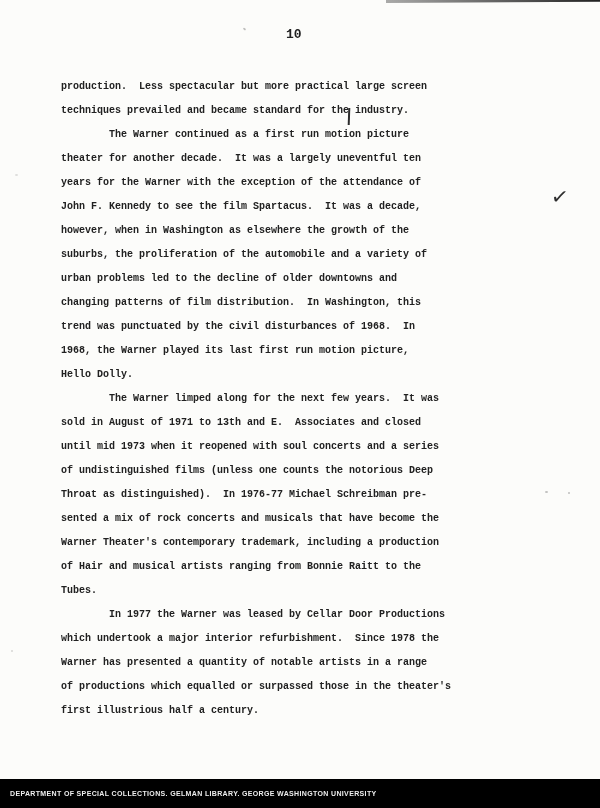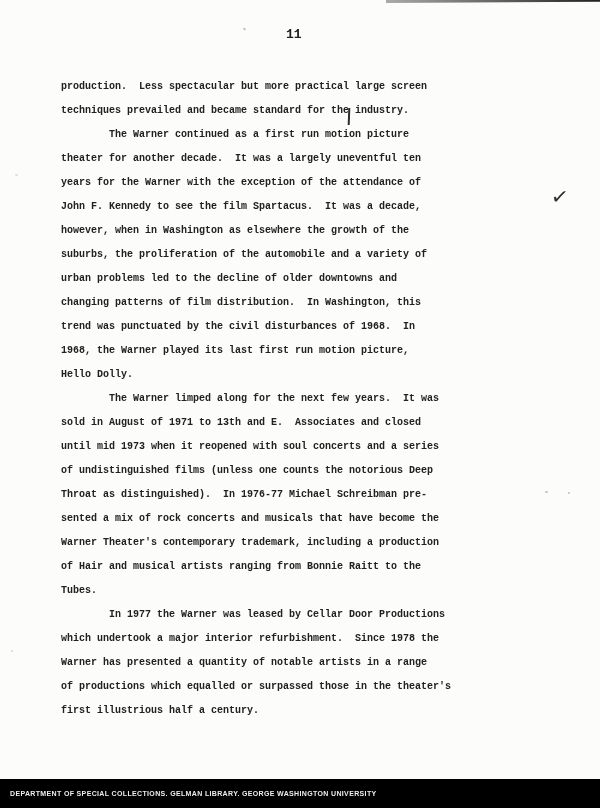--- a/index.html
+++ b/index.html
@@ -110,21 +110,21 @@
 <div class="page">
 
   <div class="scan-line"></div>
 
   <div class="speck s1"></div>
   <div class="speck s2"></div>
   <div class="speck s3"></div>
   <div class="speck s4"></div>
   <div class="speck s5"></div>
 
-  <div class="page-number">11</div>
+  <div class="page-number">10</div>
 
   <div class="text-block" id="text-block"><div><div class="line">production.  Less spectacular but more practical large screen</div><div class="line">techniques prevailed and became standard for the industry.</div></div><div><div class="line">        The Warner continued as a first run motion picture</div><div class="line">theater for another decade.  It was a largely uneventful ten</div><div class="line">years for the Warner with the exception of the attendance of</div><div class="line">John F. Kennedy to see the film Spartacus.  It was a decade,</div><div class="line">however, when in Washington as elsewhere the growth of the</div><div class="line">suburbs, the proliferation of the automobile and a variety of</div><div class="line">urban problems led to the decline of older downtowns and</div><div class="line">changing patterns of film distribution.  In Washington, this</div><div class="line">trend was punctuated by the civil disturbances of 1968.  In</div><div class="line">1968, the Warner played its last first run motion picture,</div><div class="line">Hello Dolly.</div></div><div><div class="line">        The Warner limped along for the next few years.  It was</div><div class="line">sold in August of 1971 to 13th and E.  Associates and closed</div><div class="line">until mid 1973 when it reopened with soul concerts and a series</div><div class="line">of undistinguished films (unless one counts the notorious Deep</div><div class="line">Throat as distinguished).  In 1976-77 Michael Schreibman pre-</div><div class="line">sented a mix of rock concerts and musicals that have become the</div><div class="line">Warner Theater's contemporary trademark, including a production</div><div class="line">of Hair and musical artists ranging from Bonnie Raitt to the</div><div class="line">Tubes.</div></div><div><div class="line">        In 1977 the Warner was leased by Cellar Door Productions</div><div class="line">which undertook a major interior refurbishment.  Since 1978 the</div><div class="line">Warner has presented a quantity of notable artists in a range</div><div class="line">of productions which equalled or surpassed those in the theater's</div><div class="line">first illustrious half a century.</div></div></div>
 
   <div class="stray-mark"></div>
 
   <div class="checkmark">✓</div>
 
   <div class="footer">
     <span class="footer-text">DEPARTMENT OF SPECIAL COLLECTIONS. GELMAN LIBRARY. GEORGE WASHINGTON UNIVERSITY</span>
   </div>

